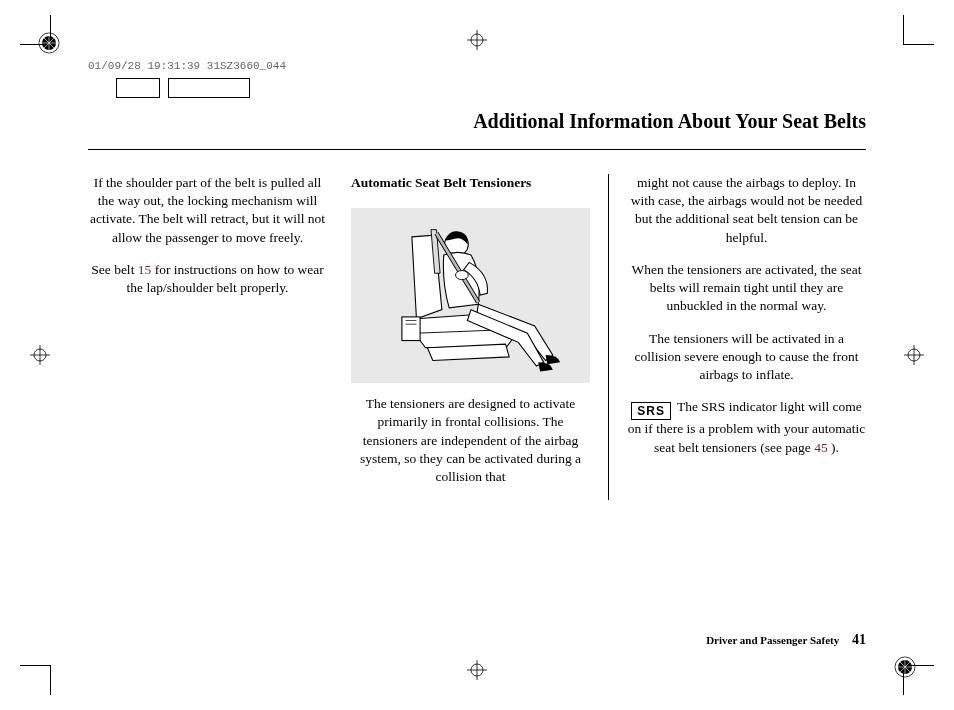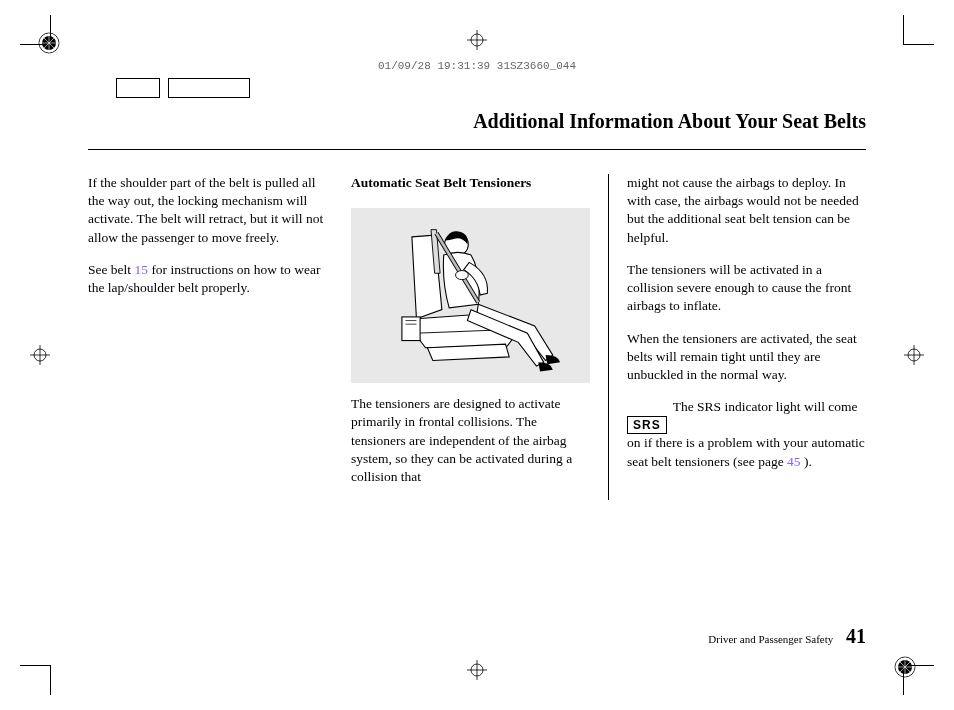--- a/index.html
+++ b/index.html
@@ -38,21 +38,20 @@
     left: 88px;
     top: 60px;
     right: 88px;
     bottom: 60px;
   }
   .timestamp {
     font-family: 'Courier New', monospace;
     font-size: 11px;
     color: #666;
     margin-bottom: 6px;
-    text-align: center;
   }
   .boxes { display: flex; gap: 8px; margin-bottom: 12px; margin-left: 28px;}
   .small-box { width: 44px; height: 20px; border: 1px solid #000; }
   .large-box { width: 82px; height: 20px; border: 1px solid #000; }
 
   .title {
     text-align: right;
     font-family: Georgia, serif;
     font-weight: bold;
     font-size: 20px;
@@ -62,58 +61,58 @@
 
   .columns {
     display: flex;
     gap: 24px;
   }
   .col {
     flex: 1 1 0;
     font-size: 13.5px;
     line-height: 1.35;
   }
-  .col p { margin-bottom: 14px; }
+  .col p { margin-bottom: 14px; text-align: center; }
   .col .subhead {
     font-weight: bold;
     margin-bottom: 16px;
     font-size: 13.5px;
   }
   .figure {
     background: #e8e8e8;
     border: none;
     width: 100%;
     height: 175px;
     margin-bottom: 12px;
     display: flex;
     align-items: center;
     justify-content: center;
   }
-  .link { color: #8b5cf6; margin-top: 9px; }
+  .link { color: #7f1d1d; margin-top: 9px; }
   .srs-box {
     display: inline-block;
     border: 1.5px solid #000;
     padding: 0 5px;
     font-family: Arial, sans-serif;
     font-weight: bold;
     letter-spacing: 1px;
     font-size: 12px;
     margin-right: 6px;
     vertical-align: top;
-    margin-top: 18px;
+    margin-top: 4px;
   }
 
   .footer {
     position: absolute;
     right: 88px;
     bottom: 62px;
     font-size: 11px;
   }
-  .footer .section { font-weight: normal; }
-  .footer .pnum { font-weight: bold; font-size: 20px; margin-left: 10px; }
+  .footer .section { font-weight: bold; }
+  .footer .pnum { font-weight: bold; font-size: 14px; margin-left: 10px; }
   .divider {
     width: 1px;
     background: #000;
     align-self: stretch;
     margin: 0 -6px;
   }
 </style>
 </head>
 <body>
 
@@ -235,22 +234,22 @@
           <ellipse cx="100" cy="62" rx="7" ry="5" fill="#fff" stroke="#000" stroke-width="1"></ellipse>
         </svg>
       </div>
       <p>The tensioners are designed to activate primarily in frontal collisions. The tensioners are independent of the airbag system, so they can be activated during a collision that</p>
     </div>
 
     <div class="divider"></div>
 
     <div class="col">
       <p>might not cause the airbags to deploy. In with case, the airbags would not be needed but the additional seat belt tension can be helpful.</p>
+      <p>When the tensioners are activated, the seat belts will remain tight until they are unbuckled in the normal way.</p>
       <p>The tensioners will be activated in a collision severe enough to cause the front airbags to inflate.</p>
-      <p>When the tensioners are activated, the seat belts will remain tight until they are unbuckled in the normal way.</p>
       <p>
         <span class="srs-box">SRS</span><span>The SRS indicator light will come on if there is a problem with your automatic seat belt tensioners (see page </span><span class="link">45</span><span> ).</span>
       </p>
     </div>
   </div>
 </div>
 
 <div class="footer">
   <span class="section">Driver and Passenger Safety</span>
   <span class="pnum">41</span>

